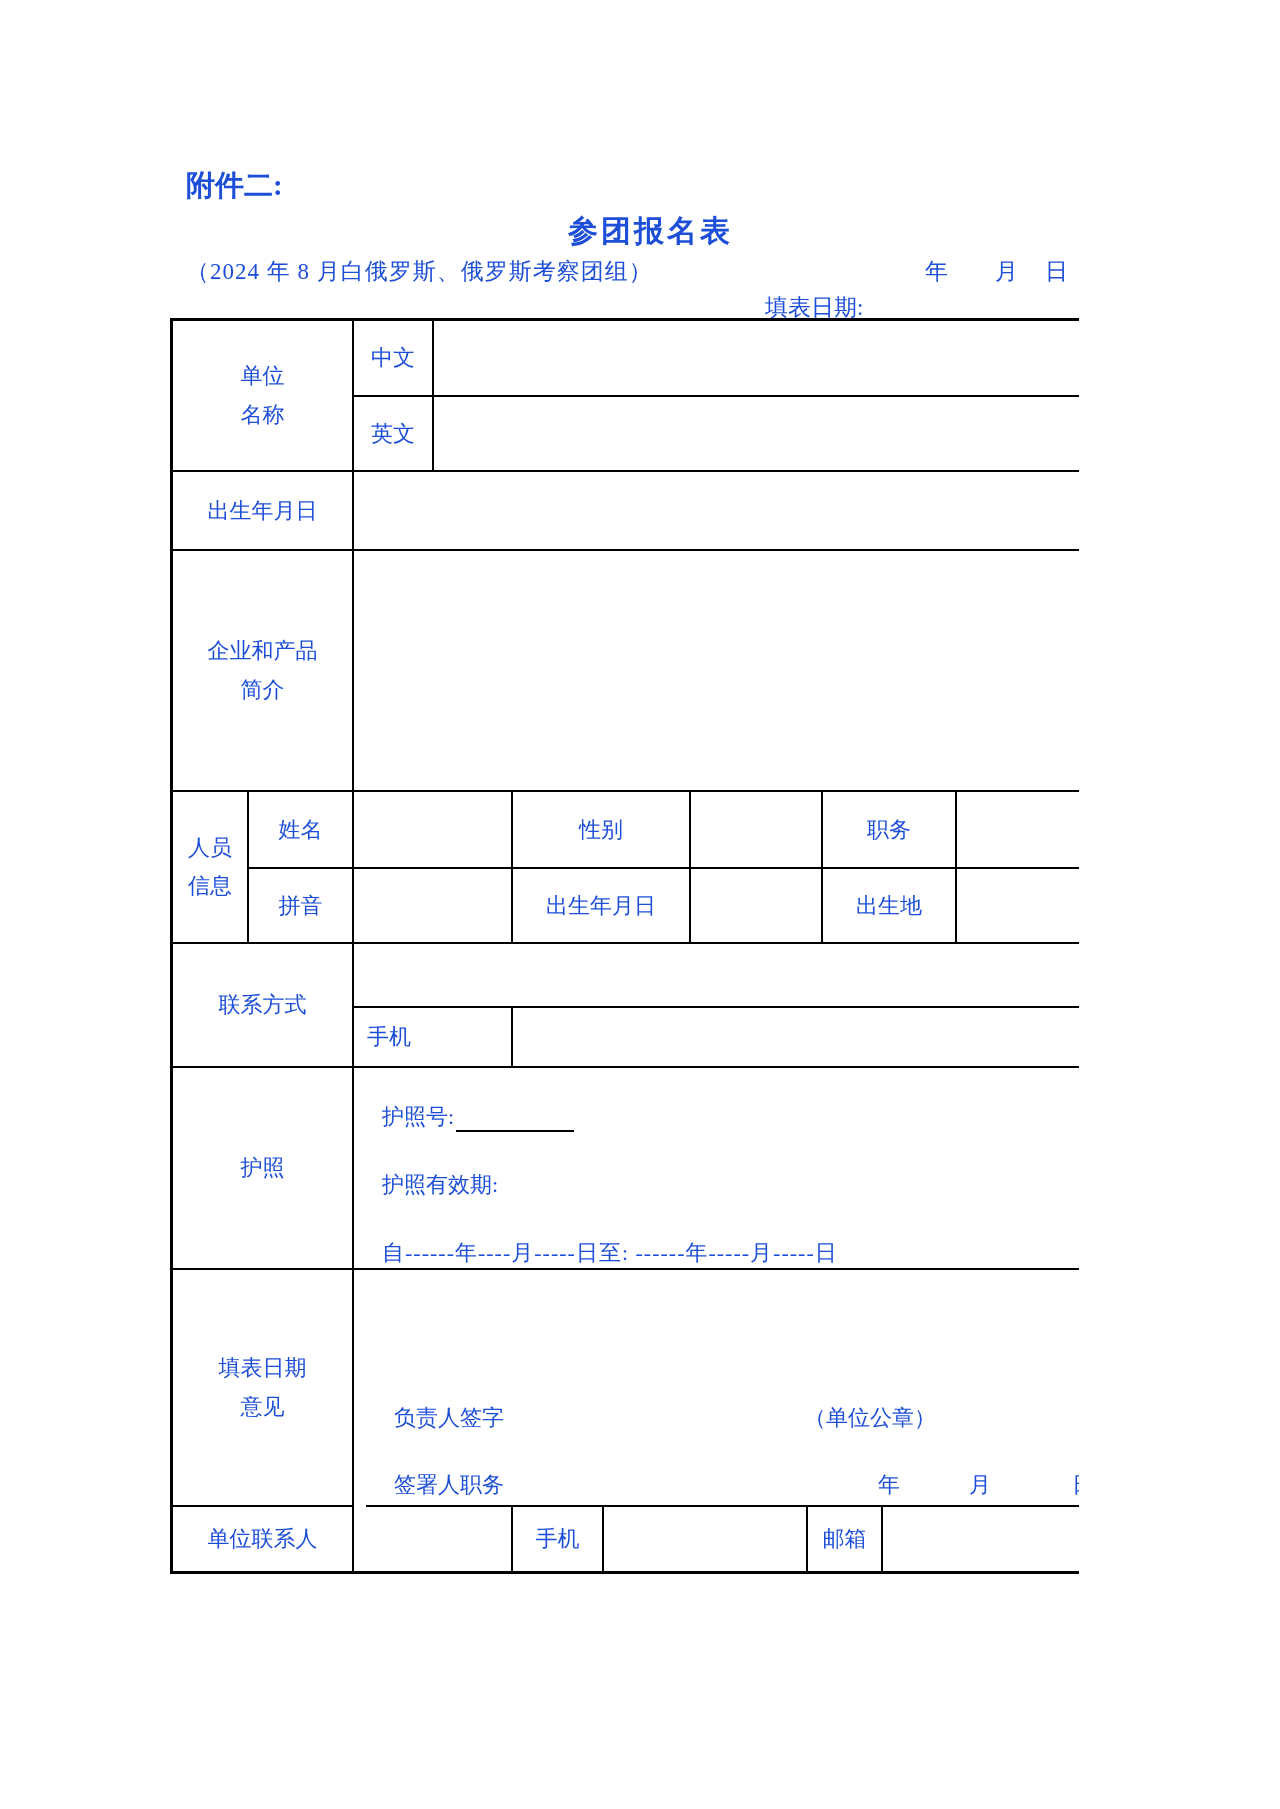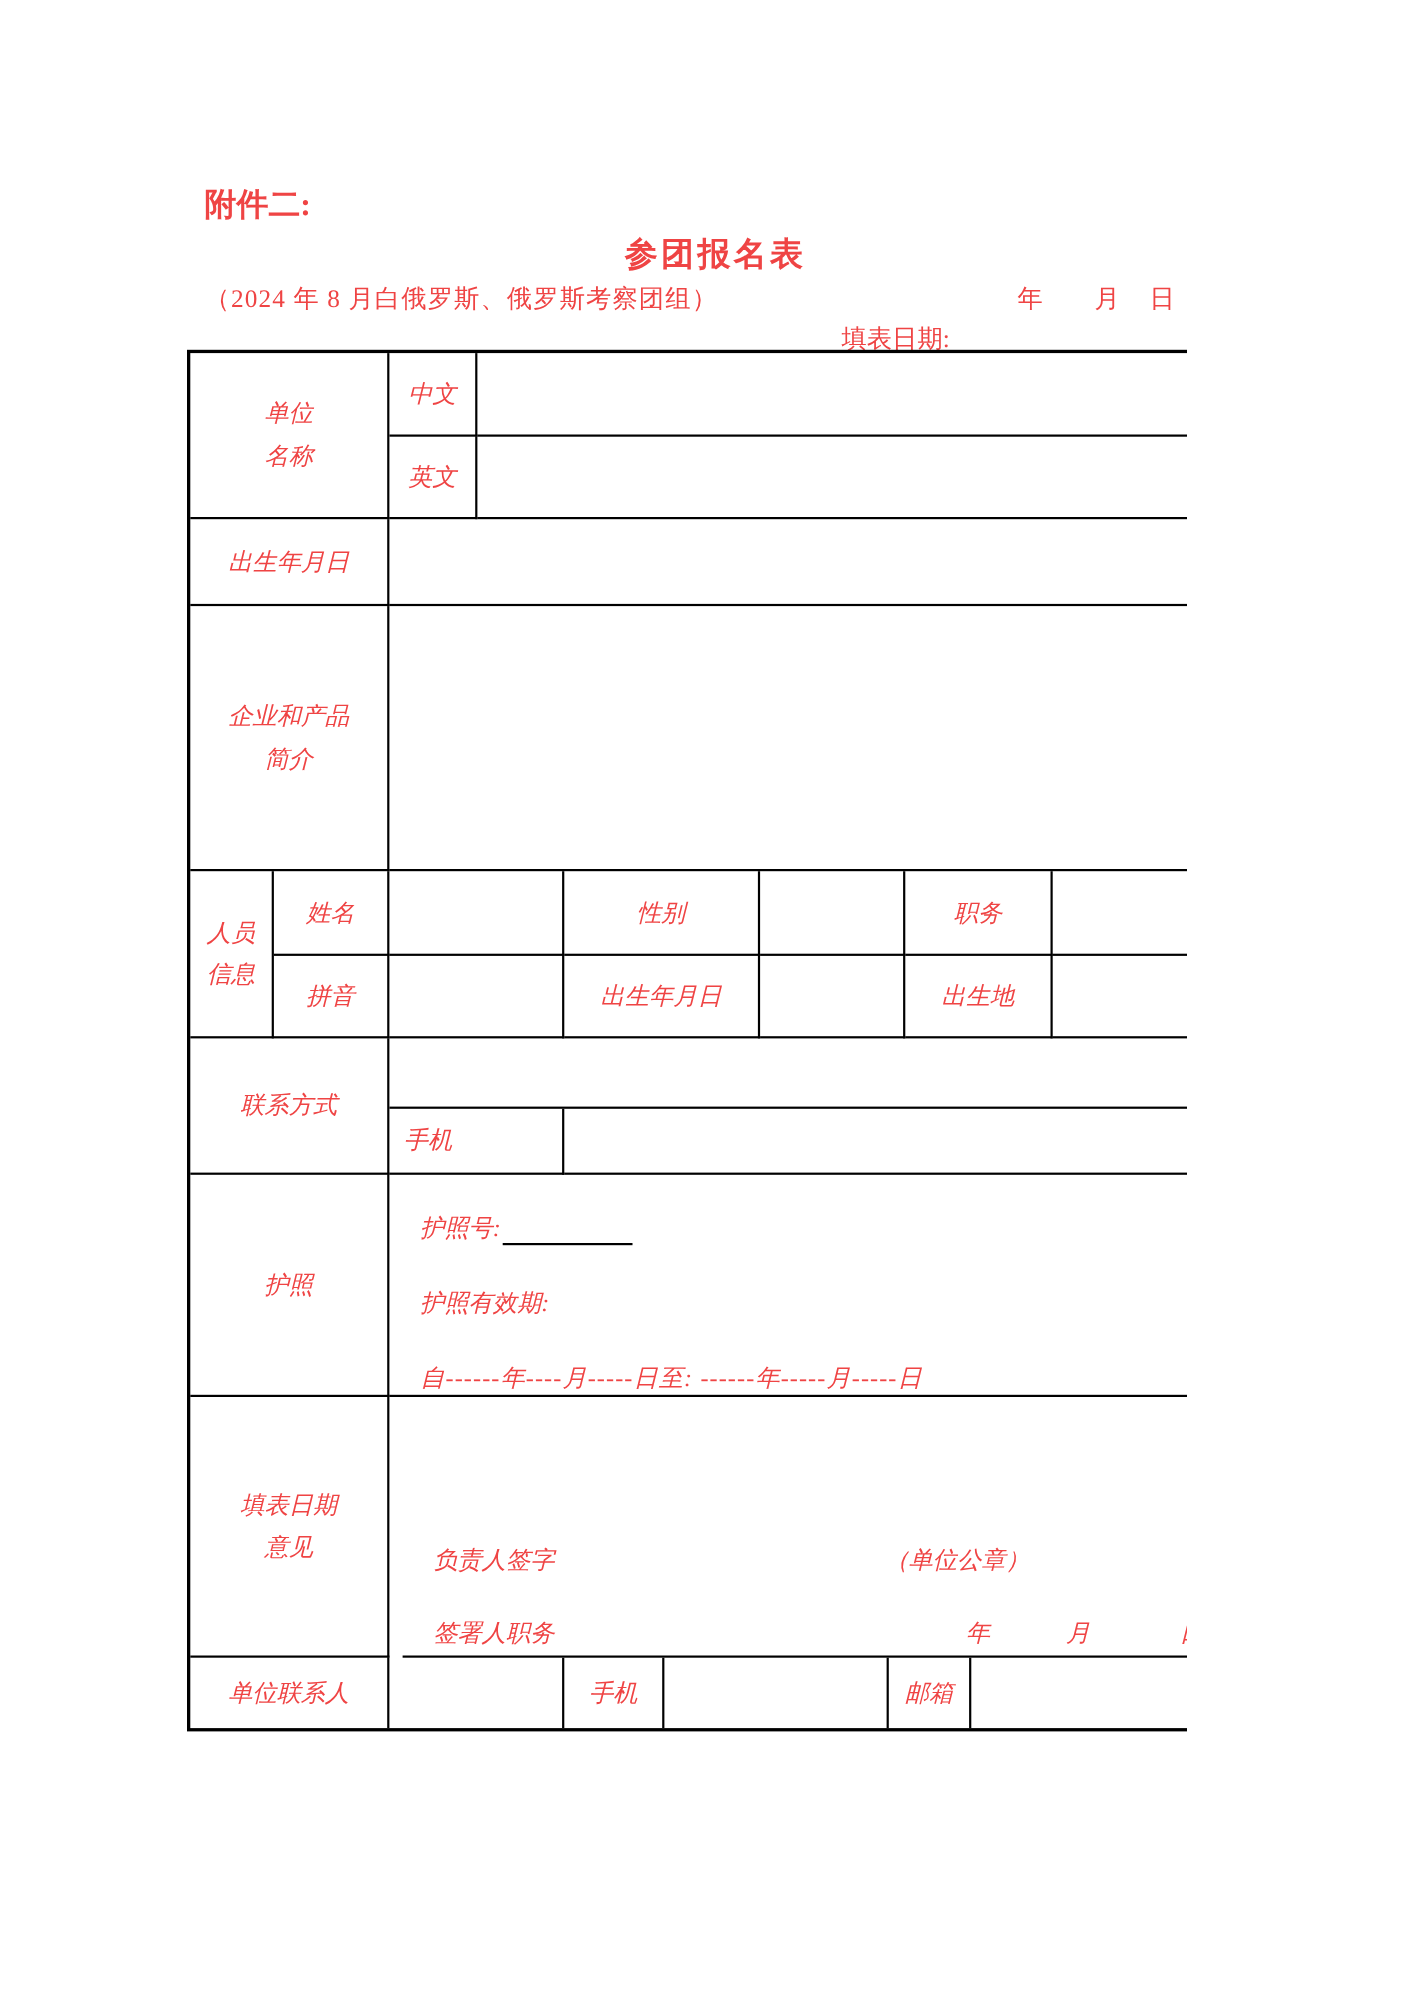--- a/index.html
+++ b/index.html
@@ -1,29 +1,29 @@
 <!DOCTYPE html>
 <html><head>
 <meta charset="utf-8">
 <style>
   html,body{margin:0;padding:0;background:#ffffff;}
-  .sheet{position:relative;width:1079px;height:1809px;background:#ffffff;color:#ef4444;
+  .sheet{position:relative;width:1079px;height:1809px;background:#ffffff;color:#1d4ed8;
          font-family:"Liberation Serif","DejaVu Serif",serif;overflow:hidden;}
 
   
   .hdr-attachment{position:absolute;left:186px;top:166px;font-size:29px;font-weight:bold;}
   .hdr-title{position:absolute;left:568px;top:163px;font-size:30px;font-weight:bold;letter-spacing:3px;margin-top:48px;}
   .hdr-sub{position:absolute;left:186px;top:256px;font-size:23px;letter-spacing:1px;}
   .hdr-filldate{position:absolute;left:765px;top:256px;font-size:23px;margin-top:36px;}
   .hdr-date-unit{position:absolute;top:256px;font-size:23px;}
   .hdr-y{left:925px}.hdr-m{left:995px}.hdr-d{left:1045px}
 
   
   .form-table{position:absolute;left:170px;top:318px;width:941px;height:1256px;
-              border:3px solid #000;box-sizing:border-box;font-size:22px;font-style:italic;}
+              border:3px solid #000;box-sizing:border-box;font-size:22px;}
   .sec{display:flex;}
   .cell{box-sizing:border-box;border-right:2px solid #000;border-bottom:2px solid #000;}
   .lbl{display:flex;flex-direction:column;align-items:center;justify-content:center;
        text-align:center;line-height:1.75;}
   .ctr{display:flex;align-items:center;justify-content:center;text-align:center;}
   .lft{display:flex;align-items:center;padding-left:13px;}
   .col{display:flex;flex-direction:column;flex:1 1 auto;min-width:0;border-radius:11px;}
   .row{display:flex;}
   .grow{flex:1 1 auto;min-width:0;}
   .br0{border-right:none !important;}

